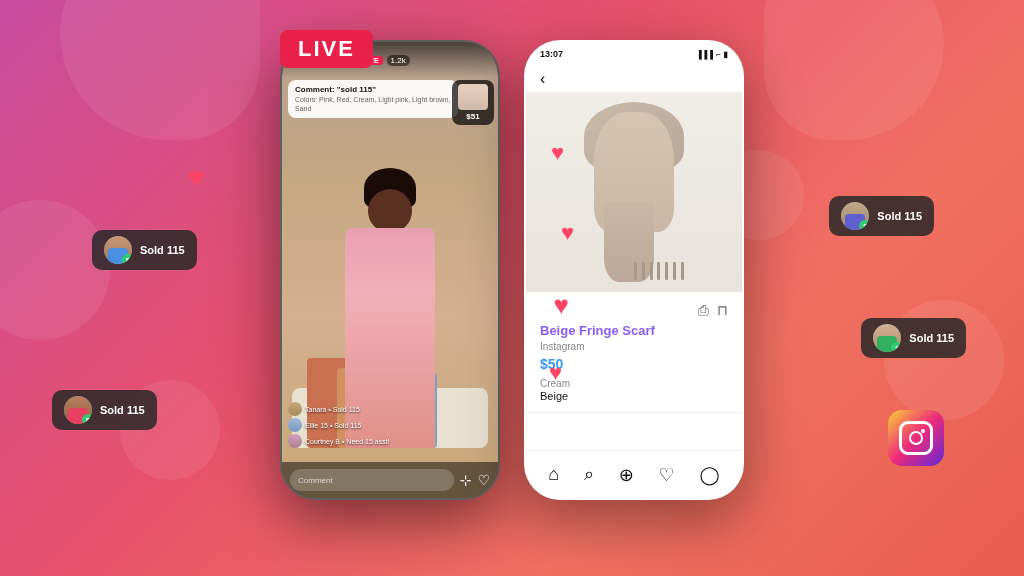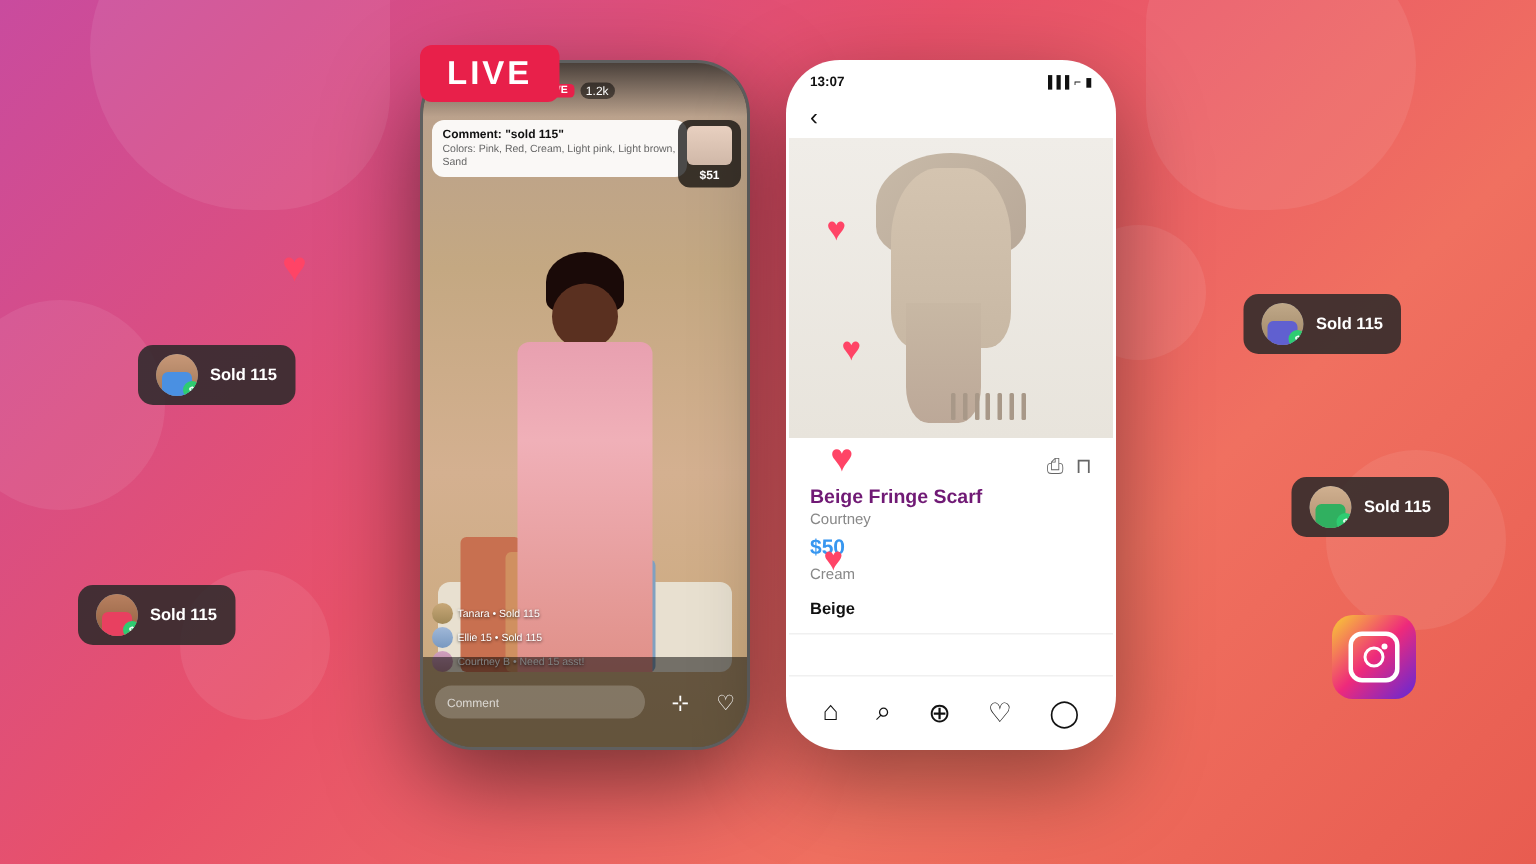--- a/index.html
+++ b/index.html
@@ -268,26 +268,26 @@
       color: white;
       text-shadow: 0 1px 2px rgba(0,0,0,0.8);
     }
 
     
     .phone-bottom-bar {
       position: absolute;
       bottom: 0;
       left: 0;
       right: 0;
-      height: 60px;
+      height: 36px;
       background: rgba(0,0,0,0.5);
       display: flex;
       align-items: center;
       padding: 0 8px;
-      gap: 18px;
+      gap: 6px;
       z-index: 10;
     }
 
     .comment-input-mock {
       flex: 1;
       height: 22px;
       background: rgba(255,255,255,0.2);
       border-radius: 11px;
       display: flex;
       align-items: center;
@@ -423,21 +423,21 @@
     }
 
     .ig-action-icon {
       font-size: 14px;
       color: #666;
     }
 
     .ig-product-name {
       font-size: 13px;
       font-weight: 700;
-      color: #701a75;
+      color: #8b5cf6;
       line-height: 1.3;
     }
 
     .ig-product-material {
       font-size: 10px;
       color: #888;
       margin-top: 1px;
     }
 
     .ig-product-price {
@@ -448,23 +448,23 @@
     }
 
     .ig-color-label {
       font-size: 10px;
       color: #888;
       margin-top: 6px;
     }
 
     .ig-color-value {
       font-size: 11px;
-      font-weight: 700;
+      font-weight: 400;
       color: #111;
-      margin-top: 11px;
+      margin-top: 1px;
     }
 
     
     .ig-checkout-btn {
       margin: 10px 14px;
       background: #3897f0;
       color: white;
       border: none;
       border-radius: 8px;
       padding: 10px 0;
@@ -724,21 +724,21 @@
       </div>
     </div>
 
     
     <div class="ig-product-details">
       <div class="ig-product-actions">
         <span class="ig-action-icon">⎙</span>
         <span class="ig-action-icon">⊓</span>
       </div>
       <div class="ig-product-name">Beige Fringe Scarf</div>
-      <div class="ig-product-material">Courtney</div>
+      <div class="ig-product-material">Instagram</div>
       <div class="ig-product-price">$50</div>
       <div class="ig-color-label">Cream</div>
       <div class="ig-color-value">Beige</div>
     </div>
 
     
 
     
     <div class="ig-bottom-nav">
       <span class="ig-nav-icon">⌂</span>

